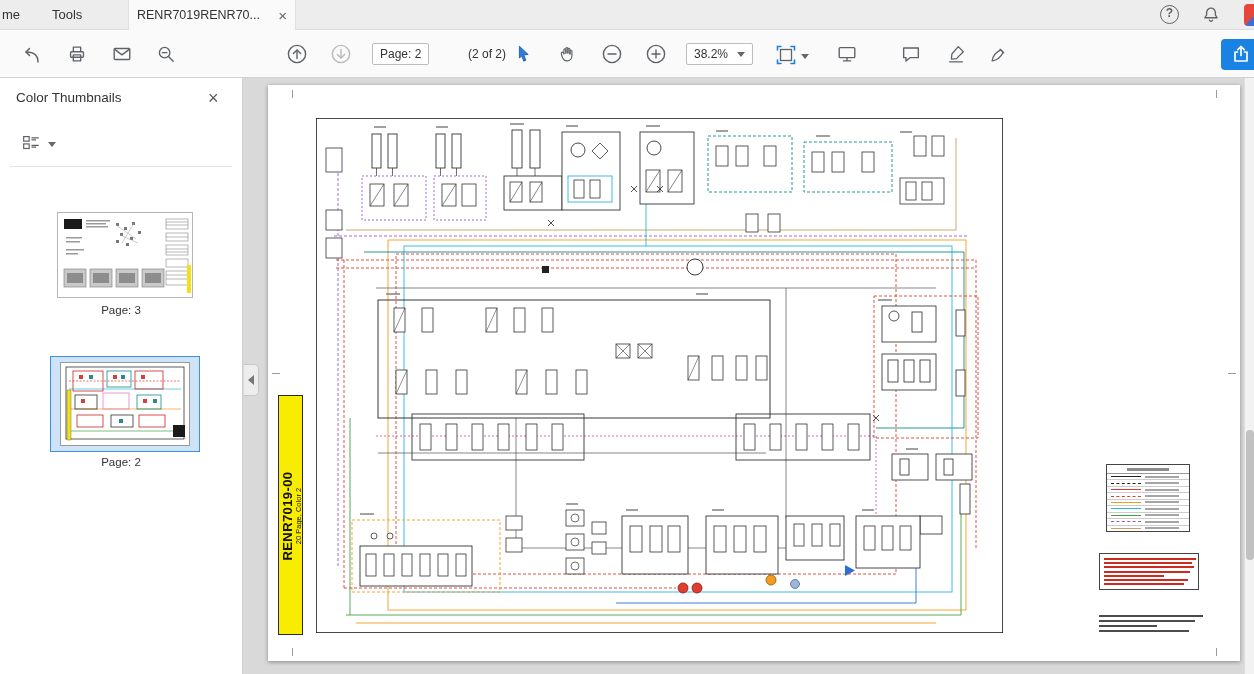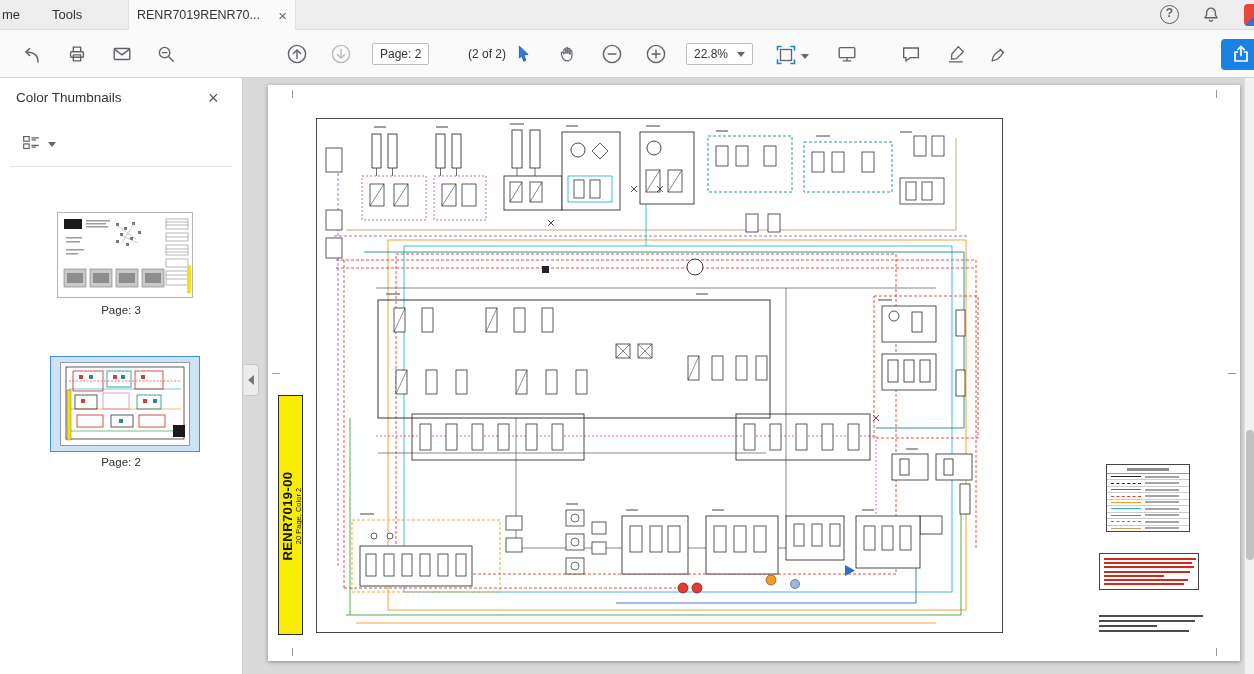--- a/index.html
+++ b/index.html
@@ -194,21 +194,21 @@
     <button class="tbtn" style="left:643px">
       <span>
         <svg width="22" height="22" viewBox="0 0 22 22" fill="none" stroke="#5f6368" stroke-width="1.4" stroke-linecap="round">
           <circle cx="11" cy="11" r="8.6"></circle>
             <path d="M7 11h8M11 7v8"></path>
         </svg>
       </span>
     </button>
 
     <div class="zoom-field">
-      <span>22.8%</span>
+      <span>38.2%</span>
       <span class="caret"></span>
     </div>
 
     <button class="fit-group">
       <span>
         <svg width="24" height="24" viewBox="0 0 24 24" fill="none" stroke-linecap="round">
           <rect x="6.5" y="6.5" width="11" height="11" stroke="#5f6368" stroke-width="1.3"></rect>
           <path d="M3.5 7V3.5H7 M17 3.5h3.5V7 M20.5 17v3.5H17 M7 20.5H3.5V17" stroke="#1a82e2" stroke-width="1.6"></path>
         </svg>
       </span>

